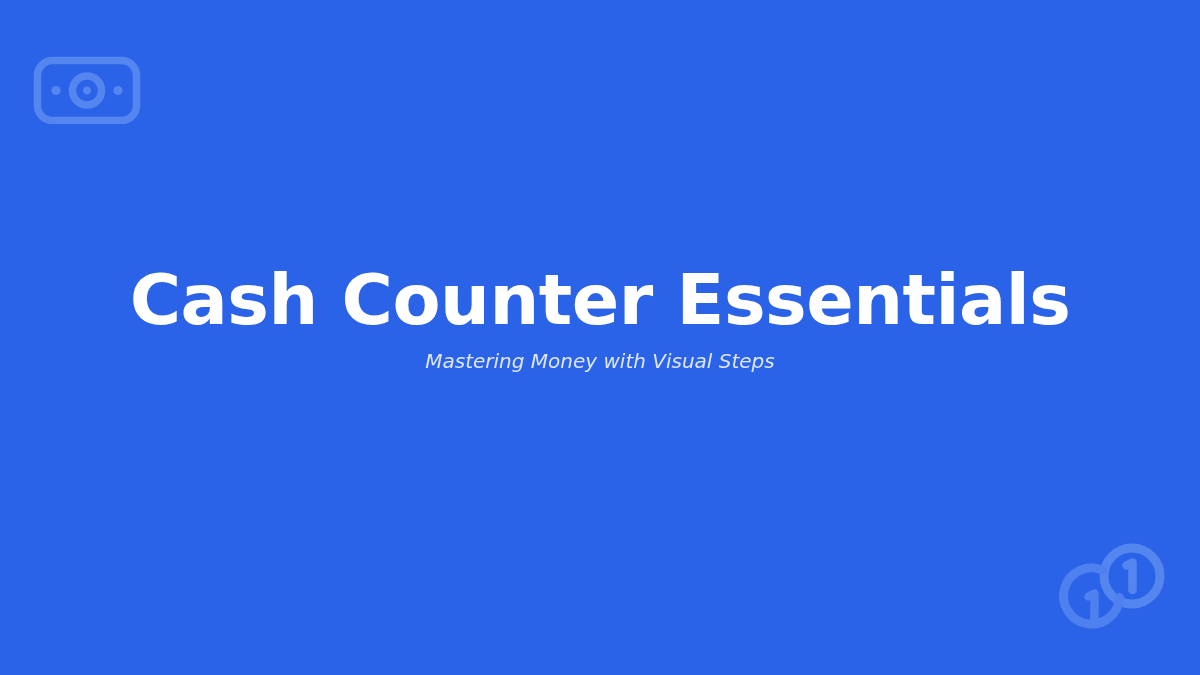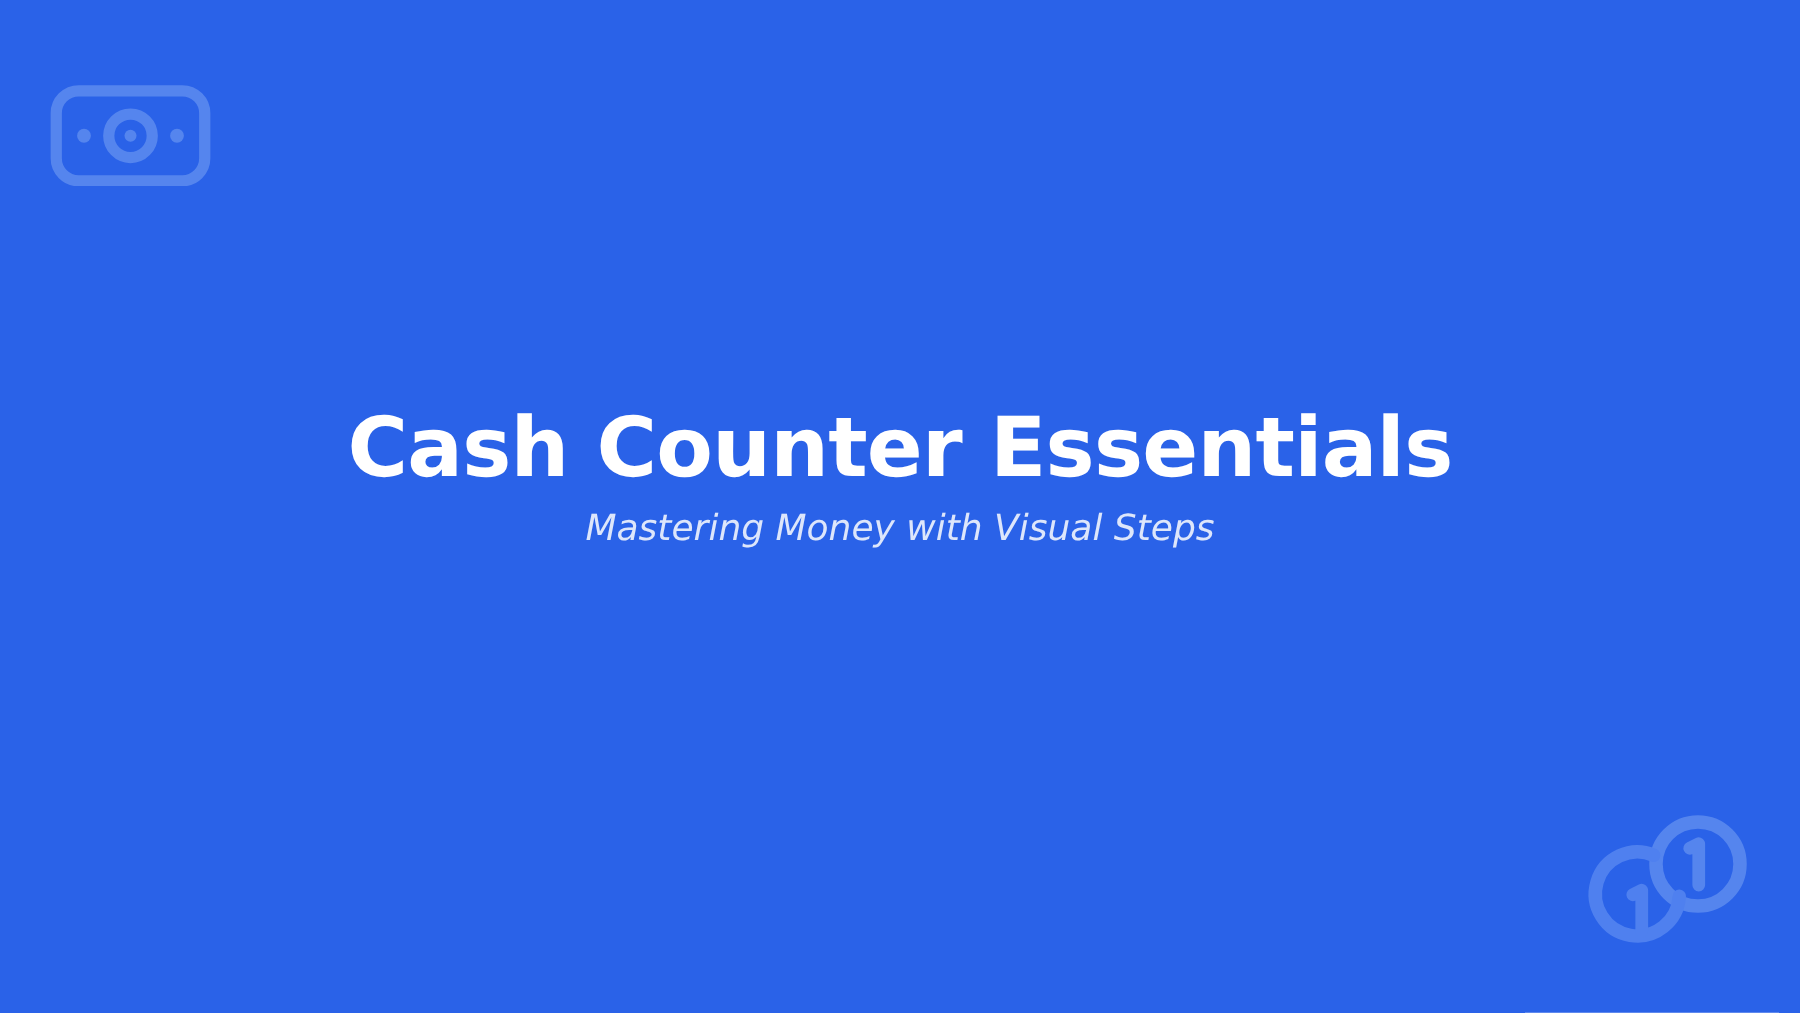--- a/index.html
+++ b/index.html
@@ -52,33 +52,33 @@
     display: flex;
     flex-direction: column;
     align-items: center;
     justify-content: center;
     text-align: center;
   }
 
   #slide-title {
     margin: 0;
     font-family: "DejaVu Sans", "Liberation Sans", sans-serif;
-    font-size: 55px;
+    font-size: 70px;
     font-weight: 700;
     line-height: 1.06;
     letter-spacing: -0.5px;
     color: #ffffff;
     padding: 0 60px;
     transform: translateY(-24px);
   }
 
   #slide-subtitle {
     margin: 0;
     font-family: "DejaVu Sans", "Liberation Sans", sans-serif;
-    font-size: 24px;
+    font-size: 20px;
     font-weight: 400;
     font-style: italic;
     line-height: 1.3;
     color: #dde6fb;
     padding: 0 60px;
     transform: translateY(-14px);
   }
 </style>
 </head>
 <body>

